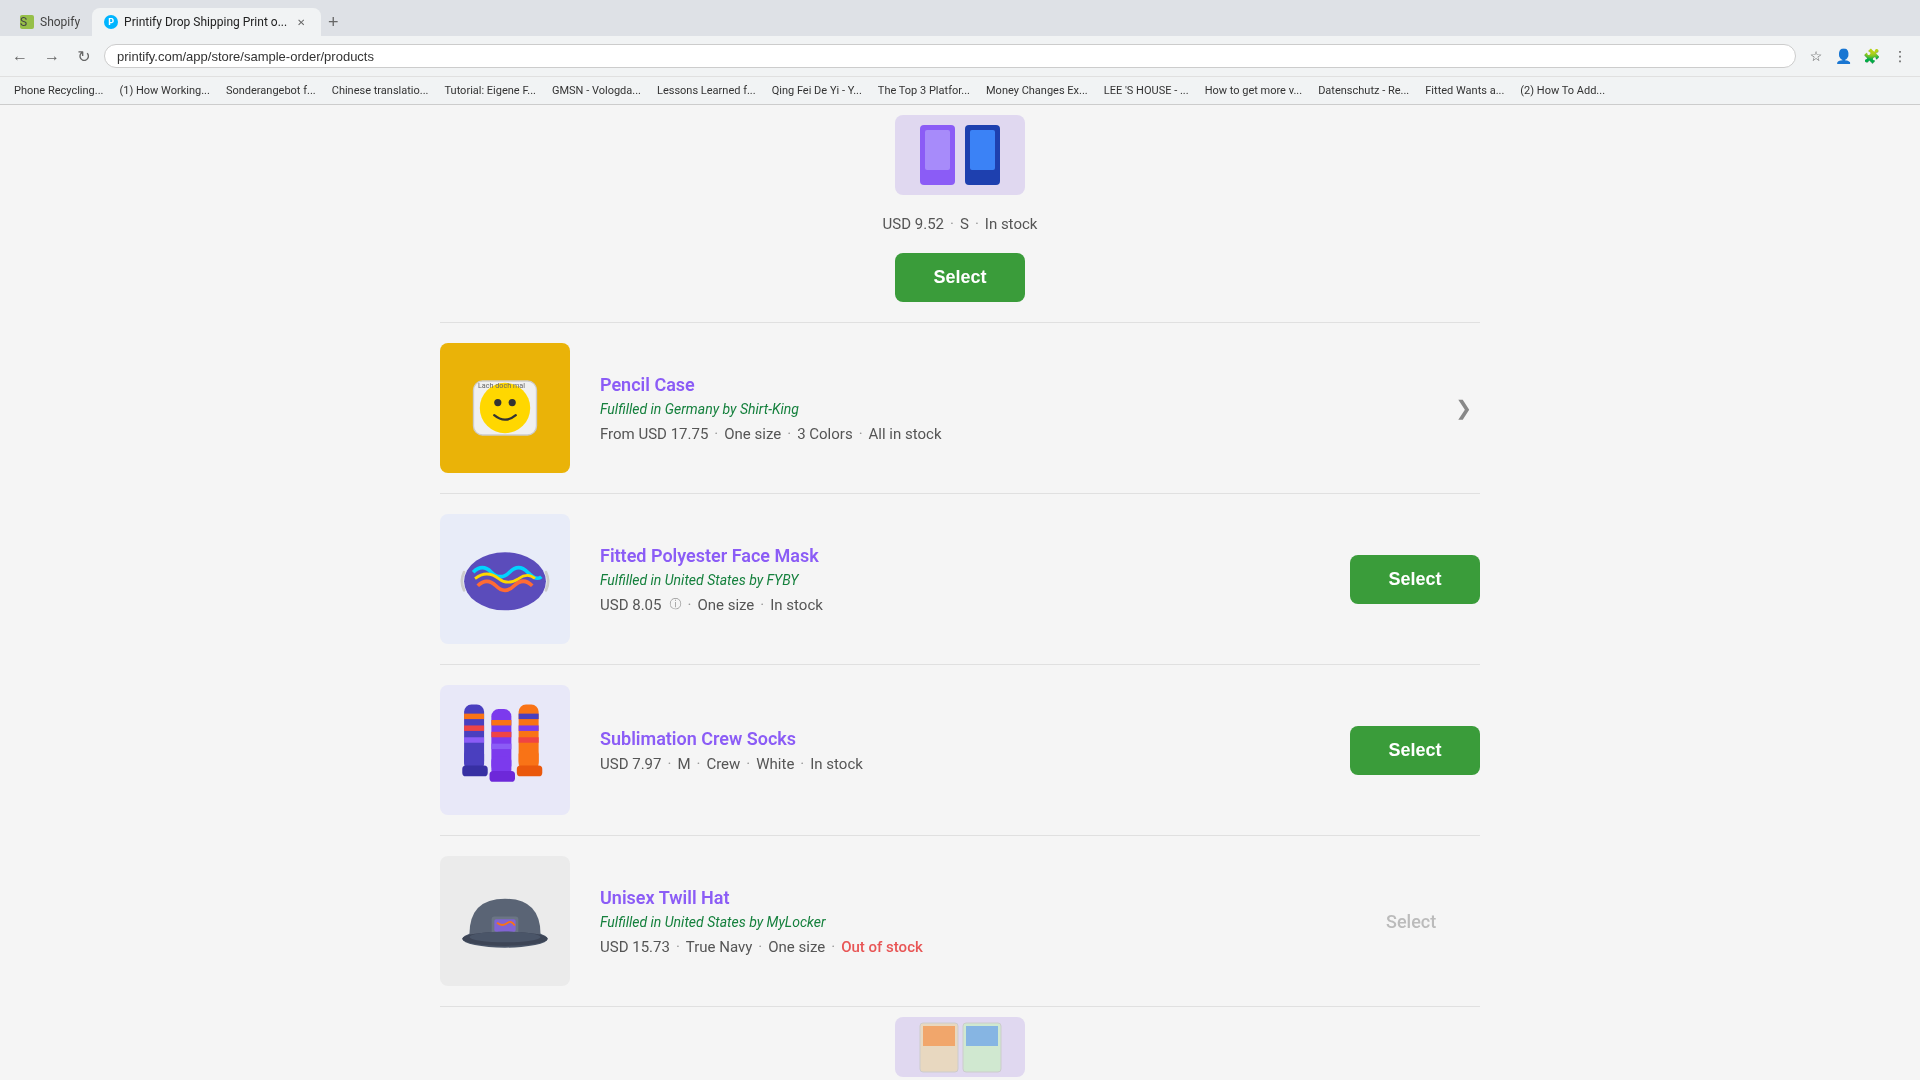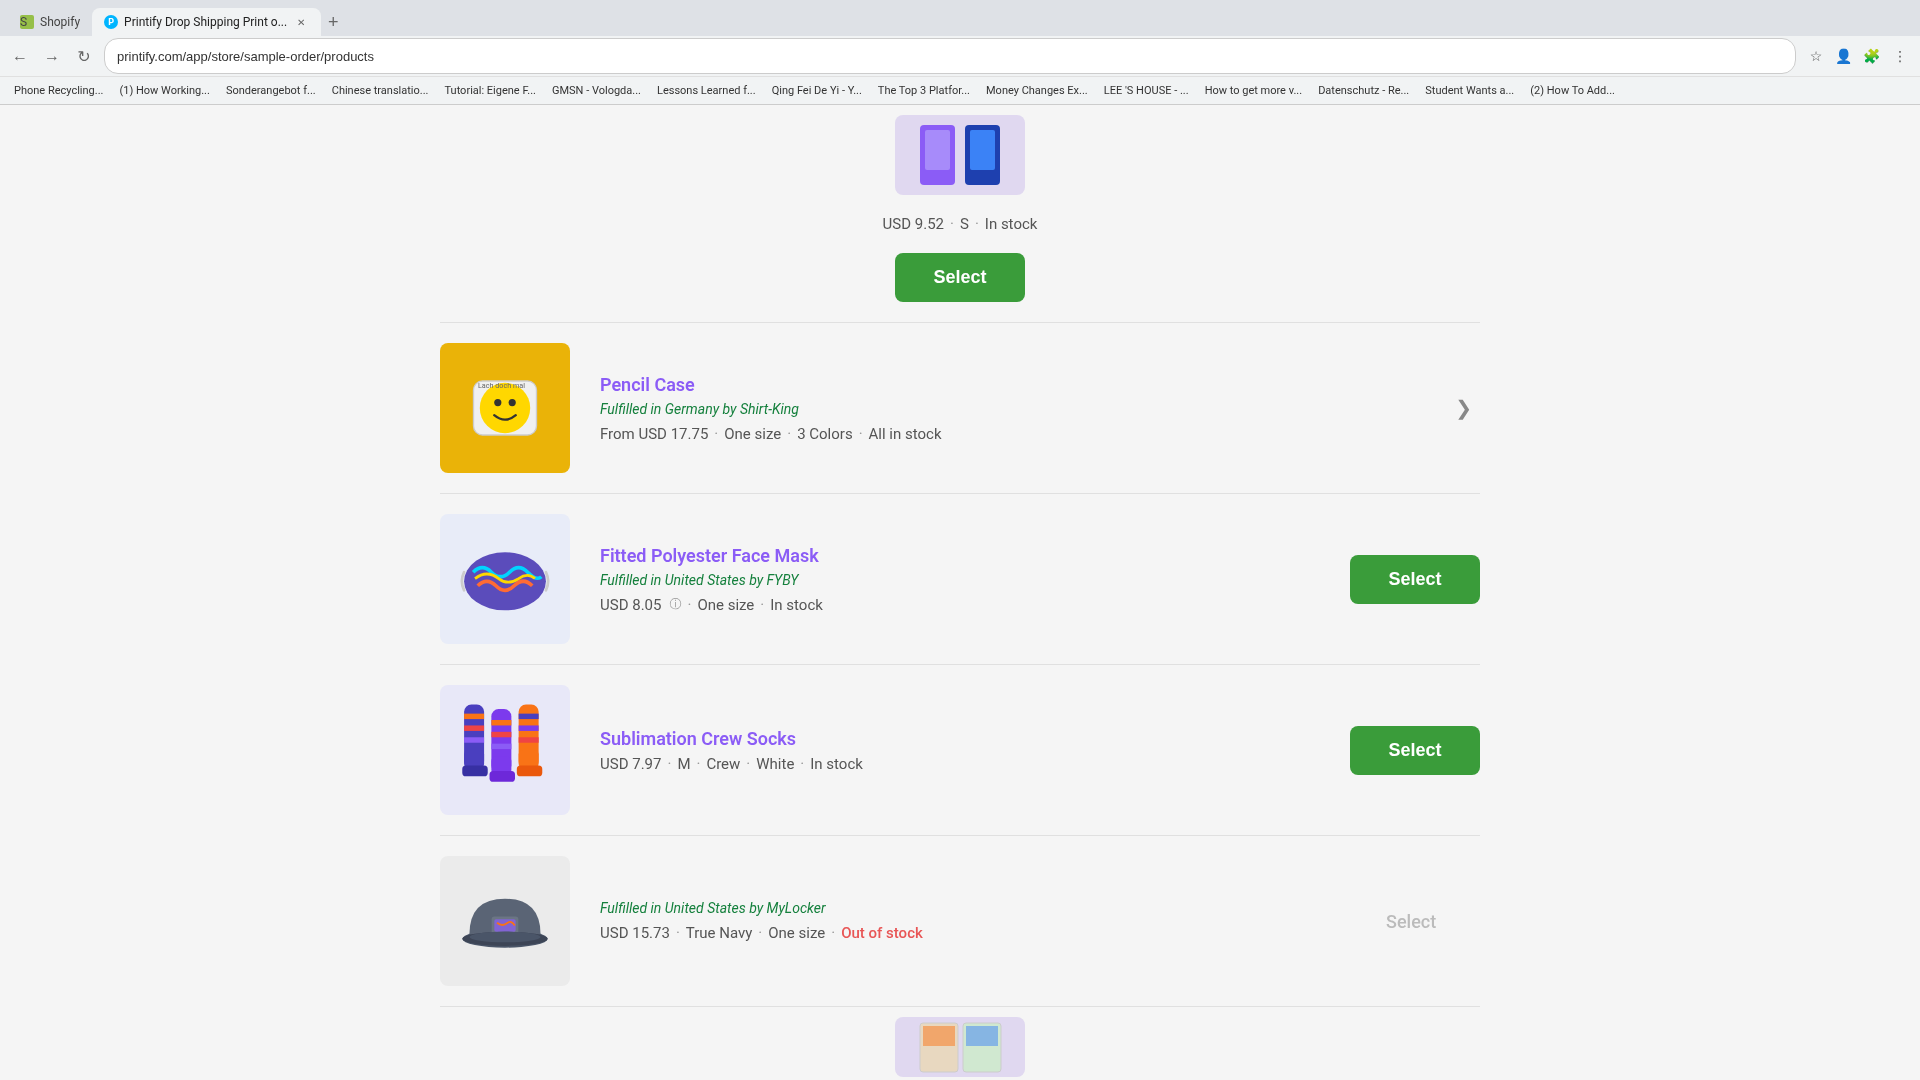--- a/index.html
+++ b/index.html
@@ -84,21 +84,21 @@
       cursor: pointer;
       color: #666;
       font-size: 16px;
       display: flex;
       align-items: center;
       justify-content: center;
       border-radius: 50%;
     }
     .address-input {
       flex: 1;
-      height: 36px;
+      height: 24px;
       border: 1px solid #ccc;
       border-radius: 14px;
       padding: 0 12px;
       font-size: 13px;
       background: white;
       outline: none;
       color: #333;
     }
     .browser-icons {
       display: flex;
@@ -349,21 +349,21 @@
     <span class="bookmark-item">Chinese translatio...</span>
     <span class="bookmark-item">Tutorial: Eigene F...</span>
     <span class="bookmark-item">GMSN - Vologda...</span>
     <span class="bookmark-item">Lessons Learned f...</span>
     <span class="bookmark-item">Qing Fei De Yi - Y...</span>
     <span class="bookmark-item">The Top 3 Platfor...</span>
     <span class="bookmark-item">Money Changes Ex...</span>
     <span class="bookmark-item">LEE 'S HOUSE - ...</span>
     <span class="bookmark-item">How to get more v...</span>
     <span class="bookmark-item">Datenschutz - Re...</span>
-    <span class="bookmark-item">Student Wants a...</span>
+    <span class="bookmark-item">Fitted Wants a...</span>
     <span class="bookmark-item">(2) How To Add...</span>
   </div>
 </div>
 
 <div class="page-content">
   <div class="products-container">
 
     <div class="partial-card">
       <div class="partial-image img-top">
         <svg width="90" height="70" viewBox="0 0 90 70">
@@ -501,20 +501,21 @@
           <rect x="40" y="40" width="30" height="20" rx="3" fill="#7c8694" opacity="0.5"></rect>
 
           <rect x="43" y="43" width="24" height="14" rx="2" fill="#8b5cf6" opacity="0.7"></rect>
           <path d="M 46 47 Q 52 52 58 47 Q 62 44 66 50" fill="none" stroke="#f97316" stroke-width="2"></path>
 
           <ellipse cx="55" cy="65" rx="48" ry="8" fill="#3d4556"></ellipse>
           <ellipse cx="55" cy="63" rx="40" ry="6" fill="#4a5568"></ellipse>
         </svg>
       </div>
       <div class="product-info">
+        <div class="product-name">Unisex Twill Hat</div>
         <div class="product-fulfillment">Fulfilled in United States by MyLocker</div>
         <div class="product-details">
           <span>USD 15.73</span>
           <span class="dot-separator">·</span>
           <span>True Navy</span>
           <span class="dot-separator">·</span>
           <span>One size</span>
           <span class="dot-separator">·</span>
           <span class="out-of-stock">Out of stock</span>
         </div>

